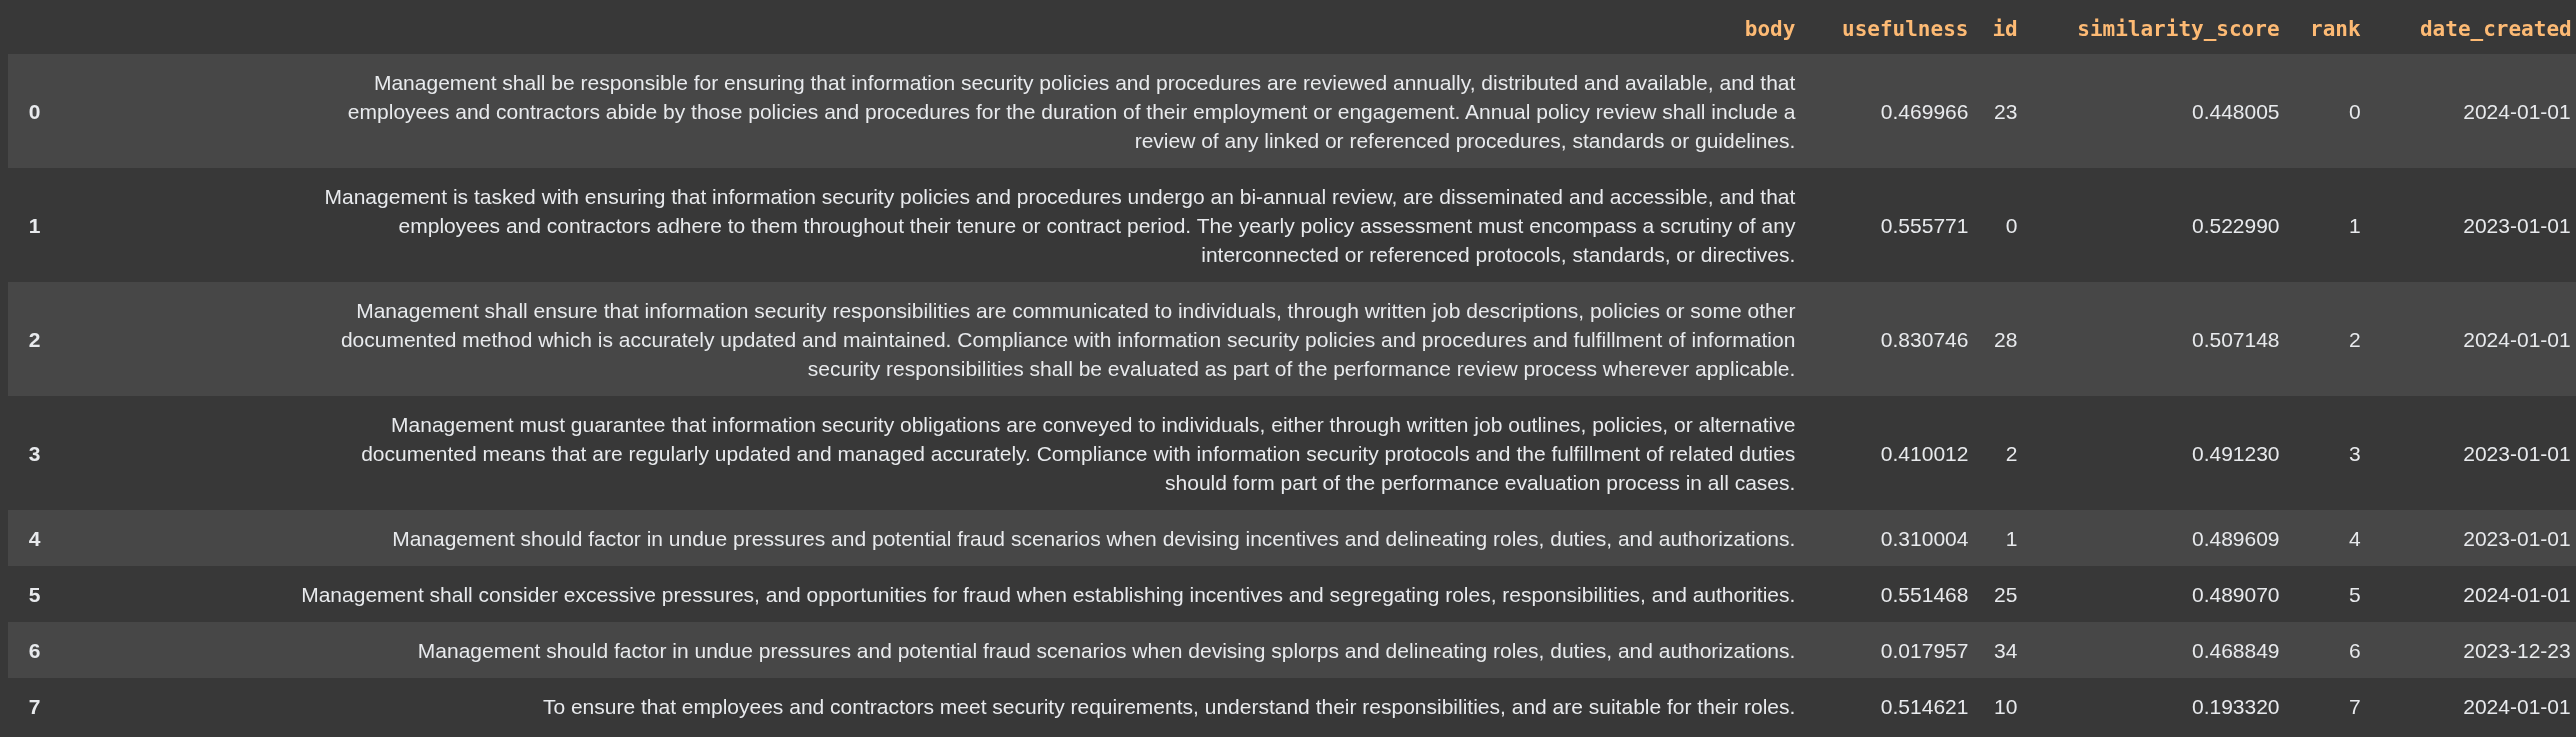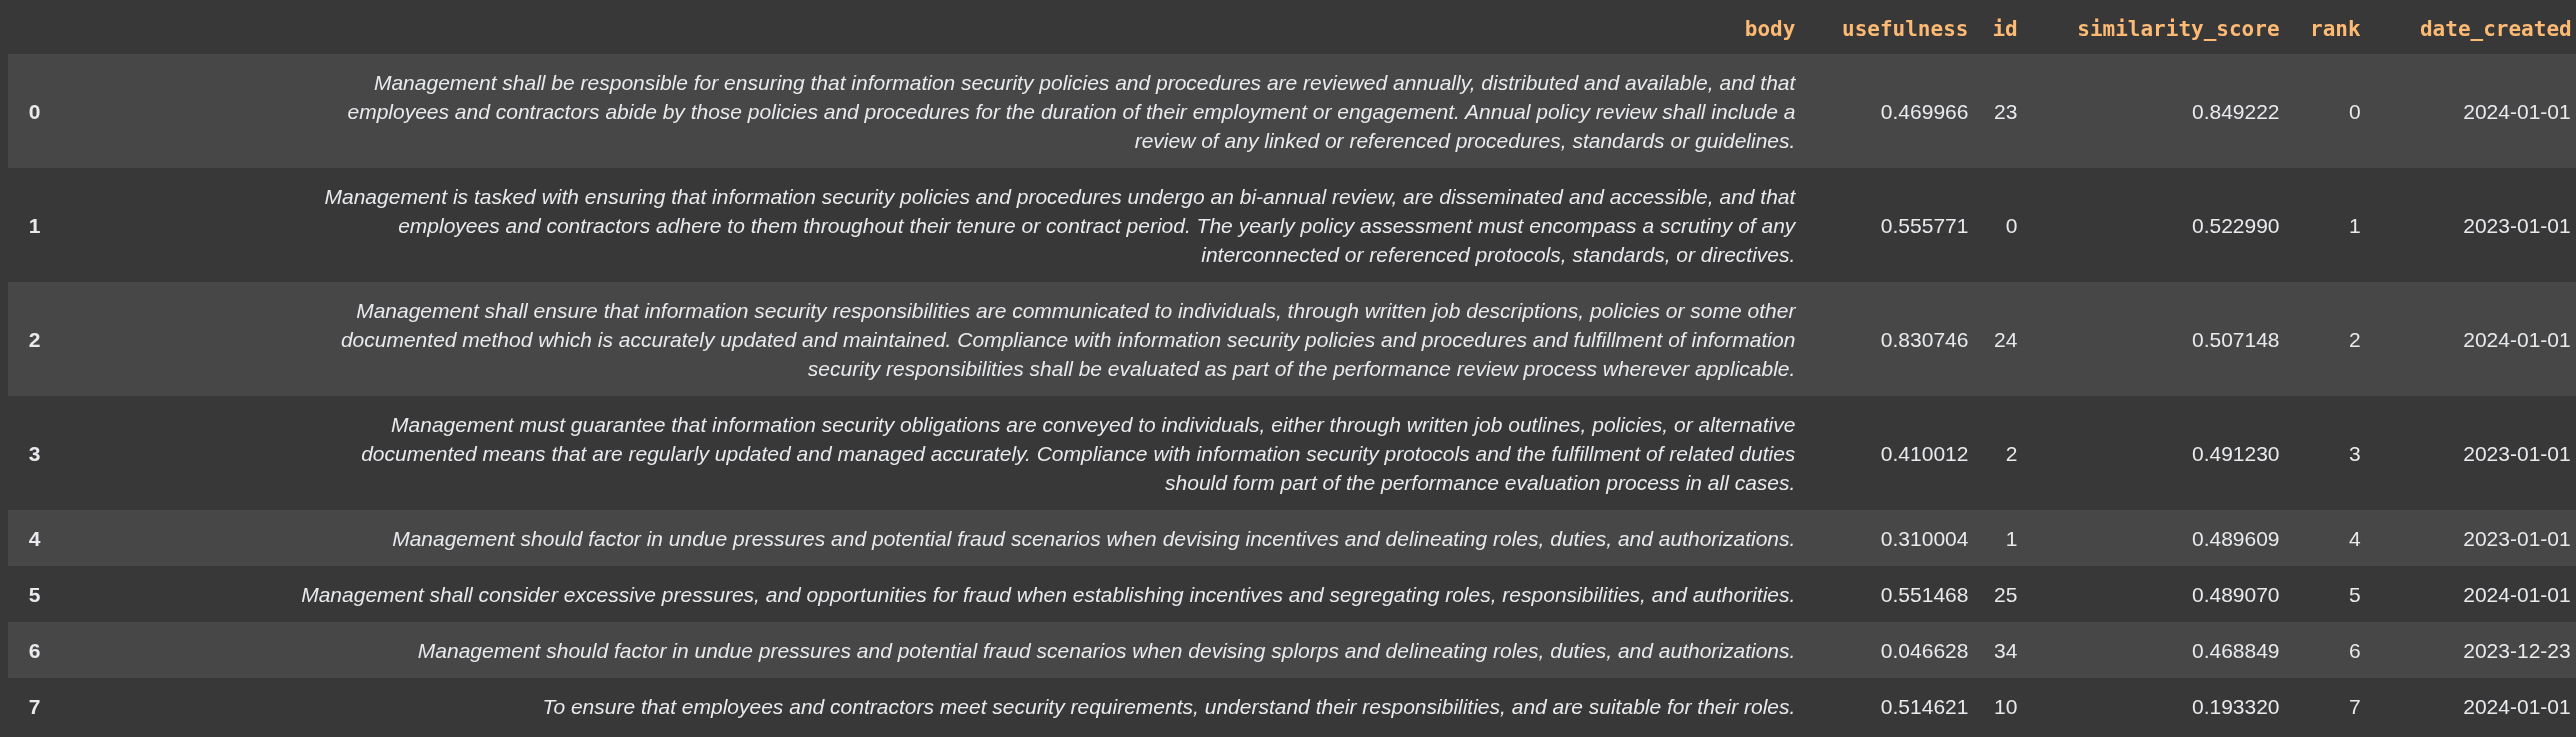--- a/index.html
+++ b/index.html
@@ -54,21 +54,21 @@
     text-align: right;
     font-weight: 400;
     color: #e8eaed;
   }
   tbody th.row-index {
     text-align: left;
     font-weight: 700;
     padding-left: 21px;
     white-space: nowrap;
   }
-  td.cell-body { white-space: pre-line; font-style: italic; }
+  td.cell-body { white-space: pre-line; }
   td.num, td.cell-date { white-space: nowrap; text-align: right; }
   td.last { padding-right: 5px; }
 </style>
 </head>
 <body>
 
 <table class="dataframe">
   <colgroup>
     <col class="c-index">
       <col class="c-body">
@@ -90,42 +90,42 @@
     </tr>
   </thead>
   <tbody>
     <tr>
       <th class="row-index">0</th>
       <td class="cell-body">Management shall be responsible for ensuring that information security policies and procedures are reviewed annually, distributed and available, and that
 employees and contractors abide by those policies and procedures for the duration of their employment or engagement. Annual policy review shall include a
 review of any linked or referenced procedures, standards or guidelines.</td>
       <td class="num">0.469966</td>
       <td class="num">23</td>
-      <td class="num">0.849222</td>
+      <td class="num">0.448005</td>
       <td class="num">0</td>
       <td class="cell-date last">2024-01-01</td>
     </tr>
     <tr>
       <th class="row-index">1</th>
       <td class="cell-body">Management is tasked with ensuring that information security policies and procedures undergo an bi-annual review, are disseminated and accessible, and that
 employees and contractors adhere to them throughout their tenure or contract period. The yearly policy assessment must encompass a scrutiny of any
 interconnected or referenced protocols, standards, or directives.</td>
       <td class="num">0.555771</td>
       <td class="num">0</td>
       <td class="num">0.522990</td>
       <td class="num">1</td>
       <td class="cell-date last">2023-01-01</td>
     </tr>
     <tr>
       <th class="row-index">2</th>
       <td class="cell-body">Management shall ensure that information security responsibilities are communicated to individuals, through written job descriptions, policies or some other
 documented method which is accurately updated and maintained. Compliance with information security policies and procedures and fulfillment of information
 security responsibilities shall be evaluated as part of the performance review process wherever applicable.</td>
       <td class="num">0.830746</td>
-      <td class="num">24</td>
+      <td class="num">28</td>
       <td class="num">0.507148</td>
       <td class="num">2</td>
       <td class="cell-date last">2024-01-01</td>
     </tr>
     <tr>
       <th class="row-index">3</th>
       <td class="cell-body">Management must guarantee that information security obligations are conveyed to individuals, either through written job outlines, policies, or alternative
 documented means that are regularly updated and managed accurately. Compliance with information security protocols and the fulfillment of related duties
 should form part of the performance evaluation process in all cases.</td>
       <td class="num">0.410012</td>
@@ -148,21 +148,21 @@
       <td class="cell-body">Management shall consider excessive pressures, and opportunities for fraud when establishing incentives and segregating roles, responsibilities, and authorities.</td>
       <td class="num">0.551468</td>
       <td class="num">25</td>
       <td class="num">0.489070</td>
       <td class="num">5</td>
       <td class="cell-date last">2024-01-01</td>
     </tr>
     <tr>
       <th class="row-index">6</th>
       <td class="cell-body">Management should factor in undue pressures and potential fraud scenarios when devising splorps and delineating roles, duties, and authorizations.</td>
-      <td class="num">0.046628</td>
+      <td class="num">0.017957</td>
       <td class="num">34</td>
       <td class="num">0.468849</td>
       <td class="num">6</td>
       <td class="cell-date last">2023-12-23</td>
     </tr>
     <tr>
       <th class="row-index">7</th>
       <td class="cell-body">To ensure that employees and contractors meet security requirements, understand their responsibilities, and are suitable for their roles.</td>
       <td class="num">0.514621</td>
       <td class="num">10</td>

